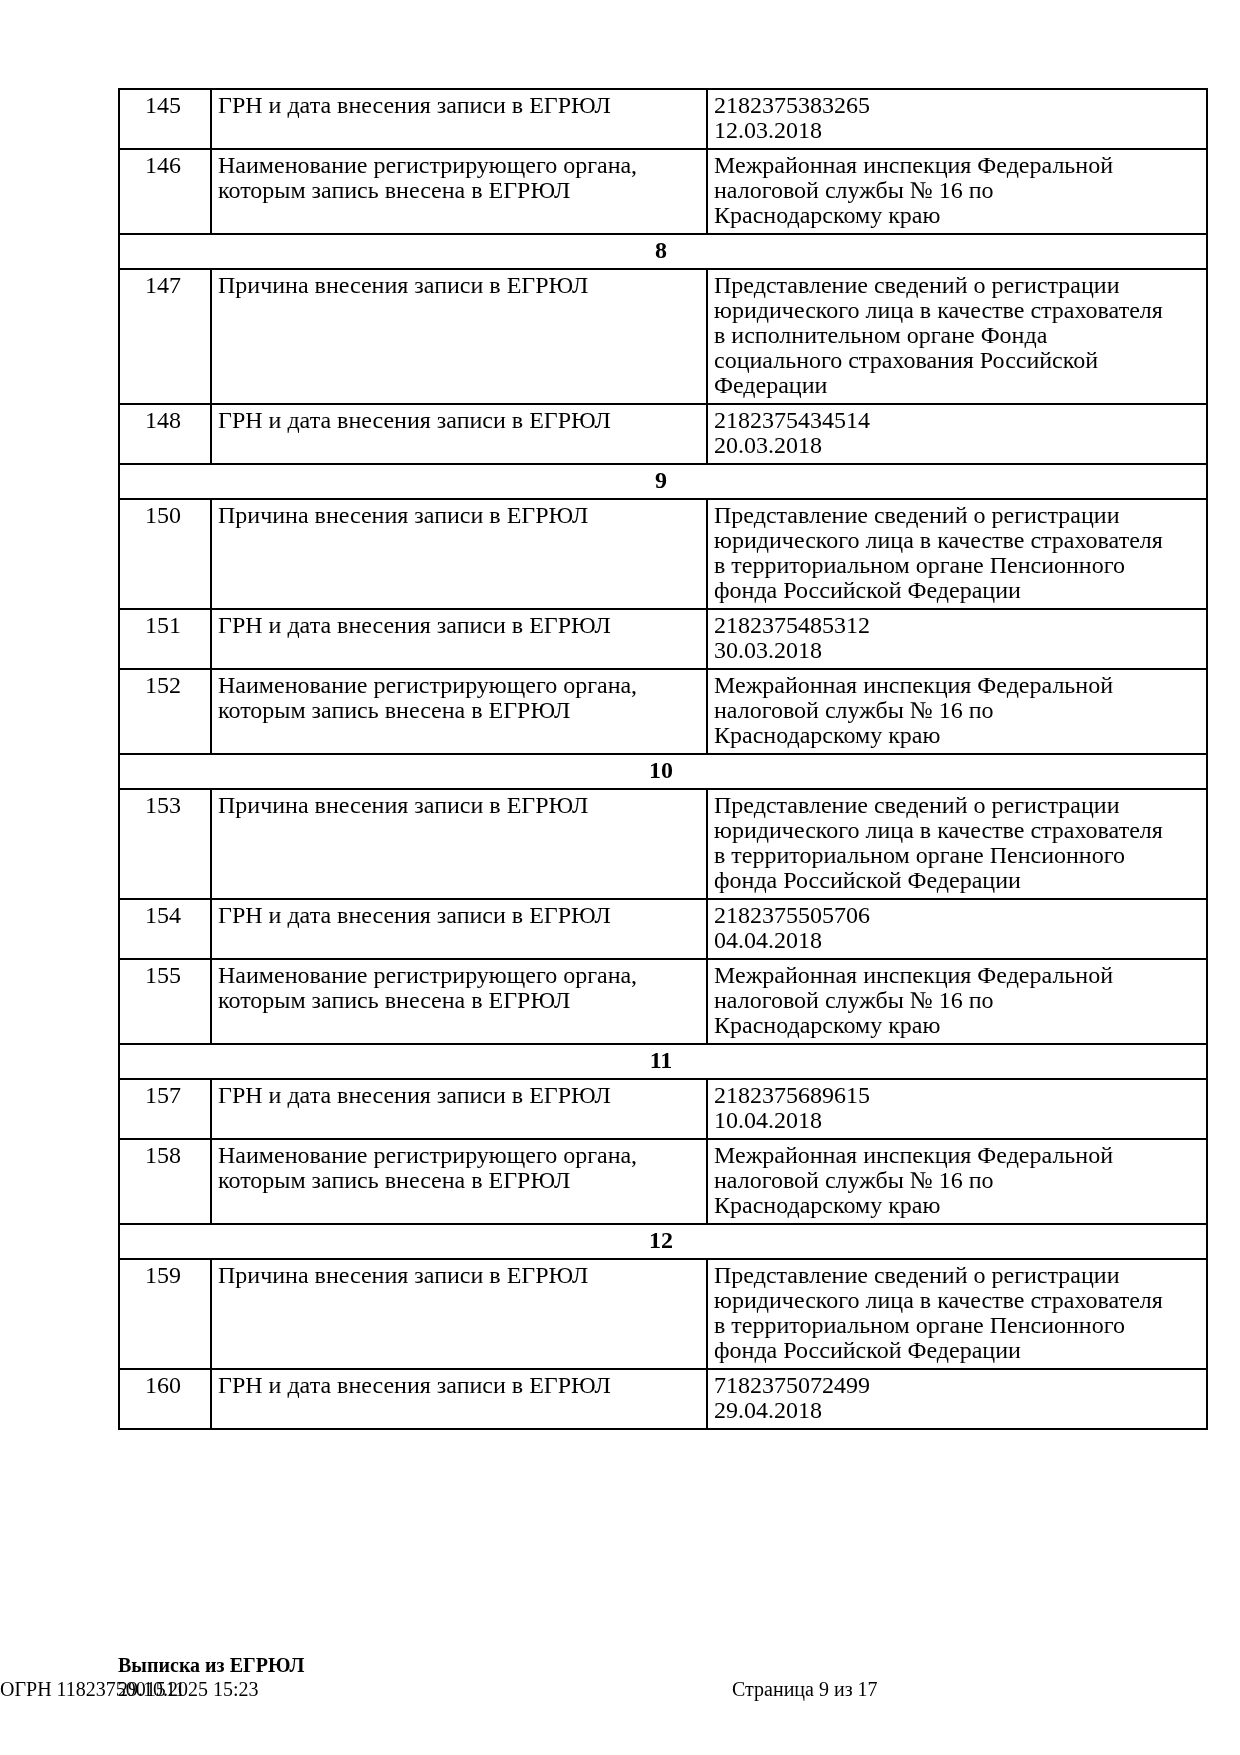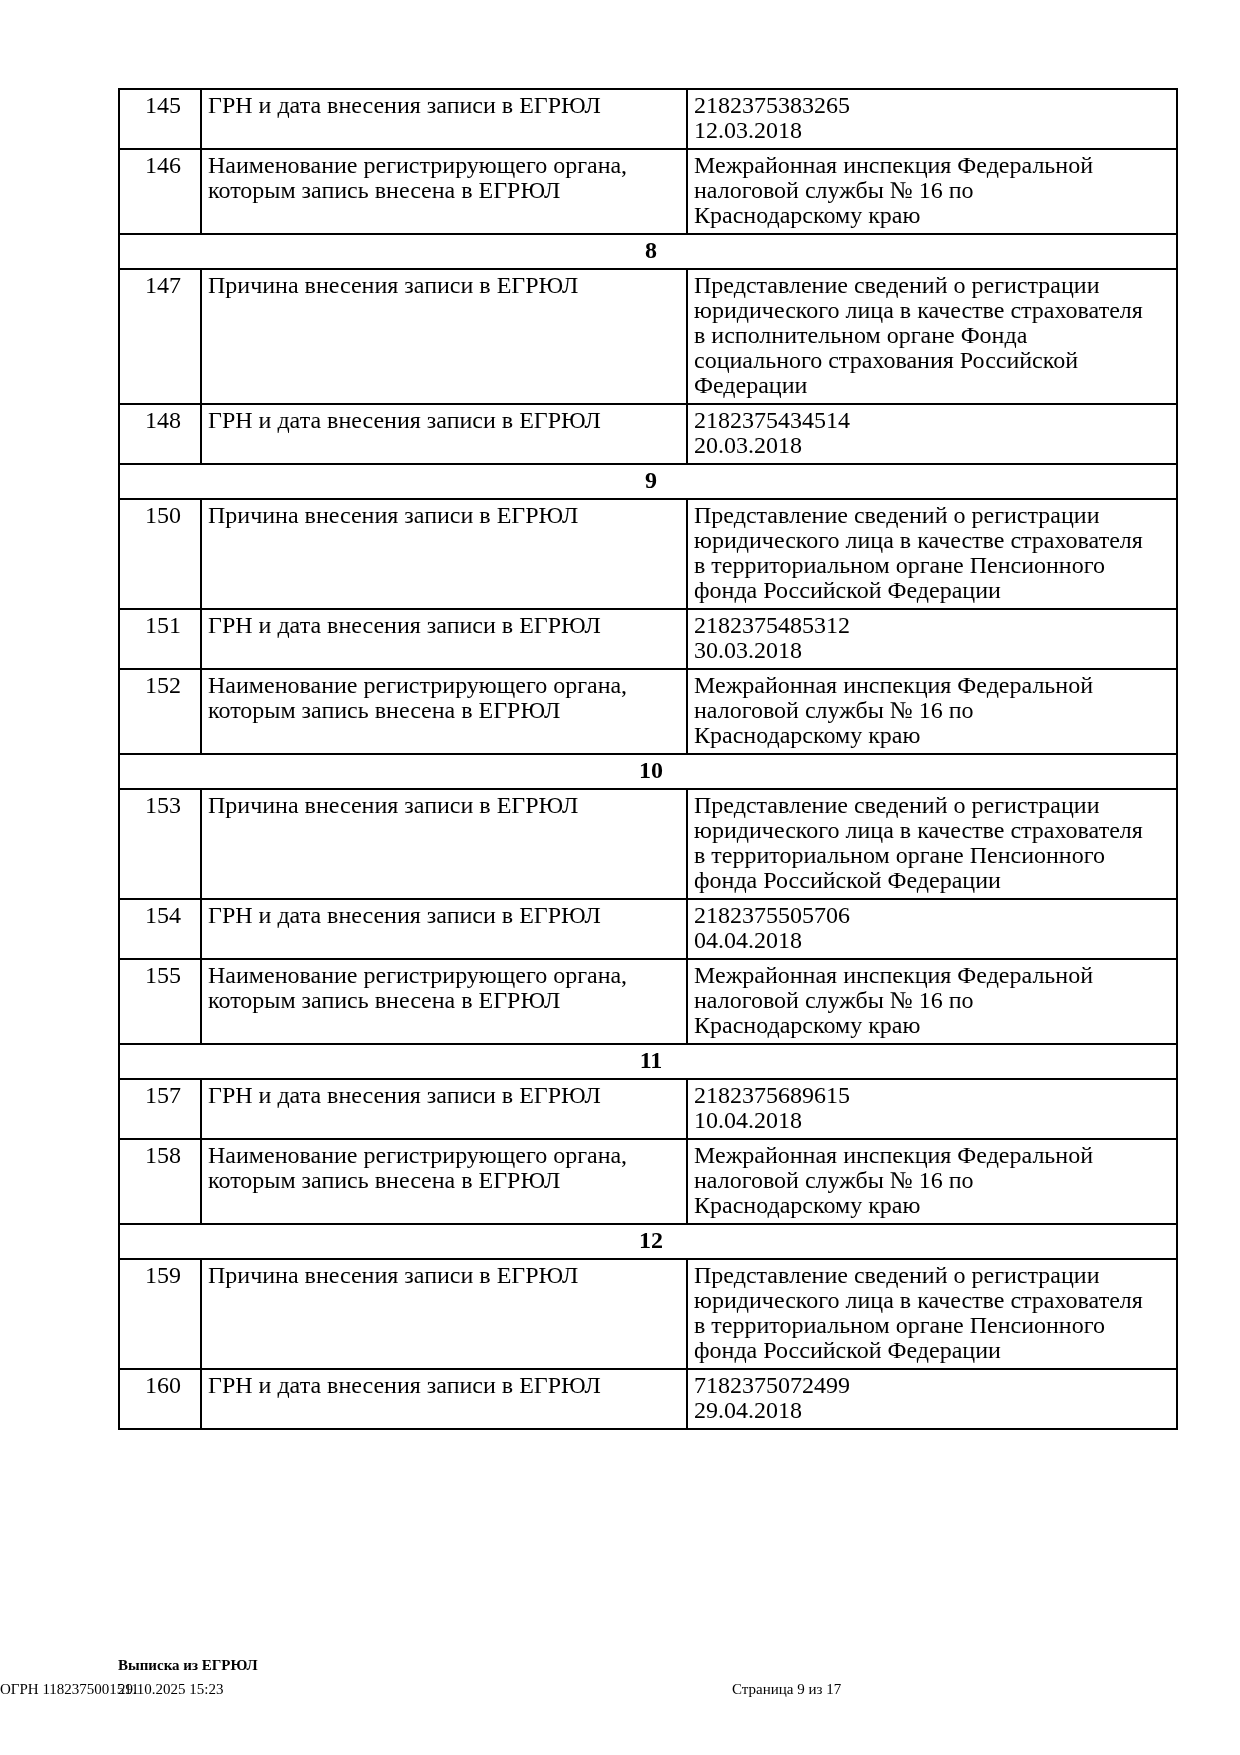--- a/index.html
+++ b/index.html
@@ -18,21 +18,21 @@
     top: 88px;
     width: 1034px;
     border-collapse: collapse;
     table-layout: fixed;
     font-size: 24px;
     line-height: 25px;
   }
   table.records td {
     border: 2px solid #000000;
     vertical-align: top;
-    padding: 3px 0 5px 6px;
+    padding: 3px 10px 5px 6px;
   }
   td.num-cell {
     width: 74px;
     text-align: center;
     padding-left: 2px;
     padding-right: 4px;
   }
   td.label-cell {
     width: 478px;
     white-space: pre-line;
@@ -42,21 +42,21 @@
     white-space: pre-line;
     border-radius: 23px;
   }
   td.section-cell {
     text-align: center;
     font-weight: bold;
     padding: 4px 0 5px 0;
   }
   .footer-item {
     position: absolute;
-    font-size: 15px;
+    font-size: 20px;
     line-height: 22px;
   }
   .footer-doc-type { left: 118px; top: 1654px; font-weight: bold; }
   .footer-datetime { left: 118px; top: 1678px; }
   .footer-ogrn { left: 0; top: 1678px; width: 1240px; text-align: left; }
   .footer-page { left: 732px; top: 1678px; width: 436px; }
 </style>
 </head>
 <body>
 

